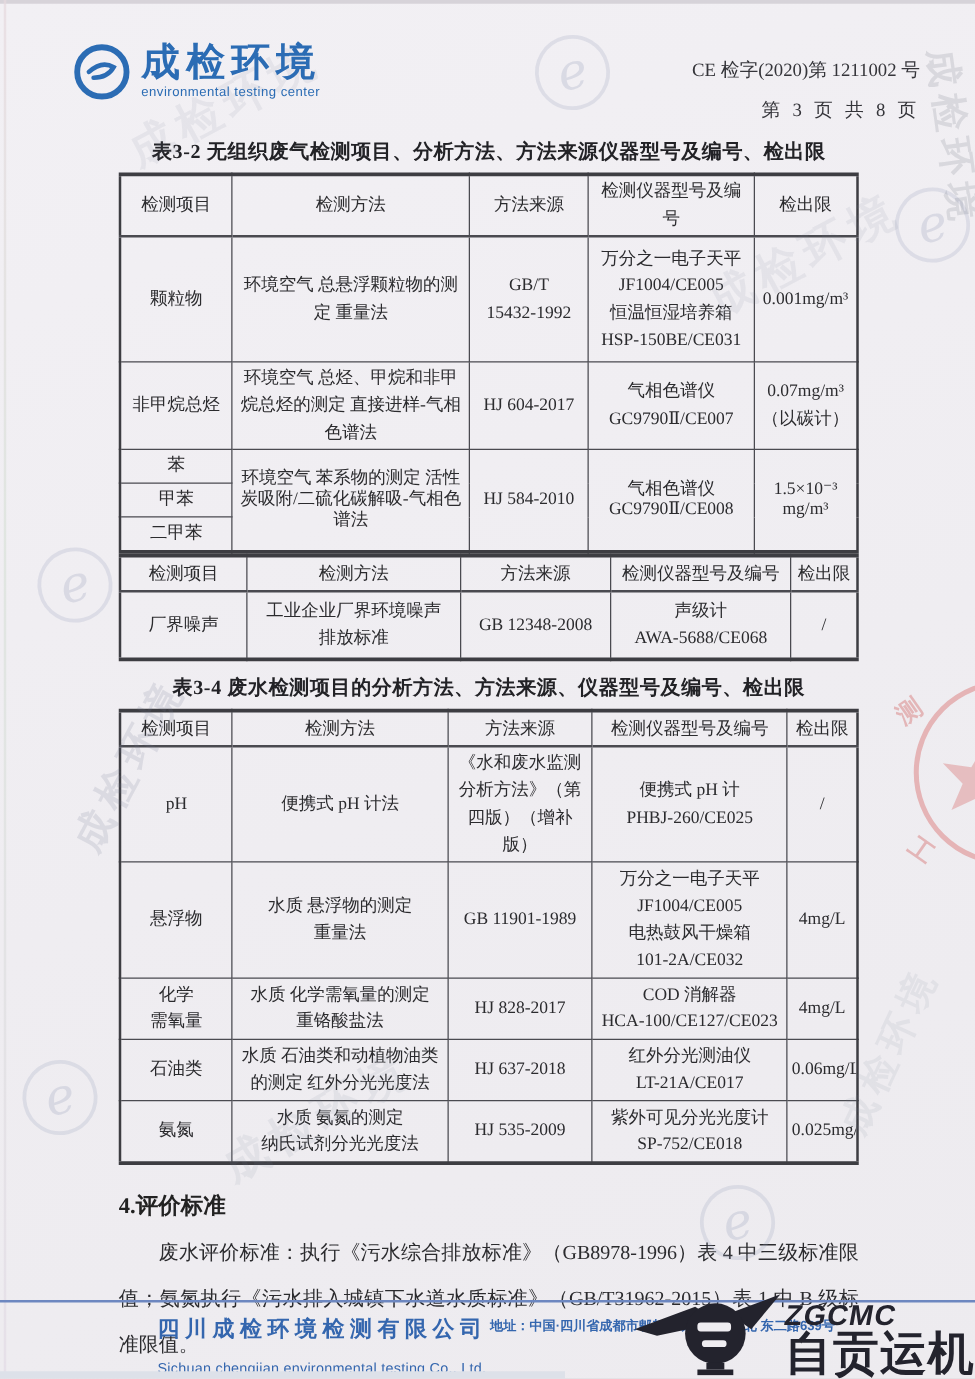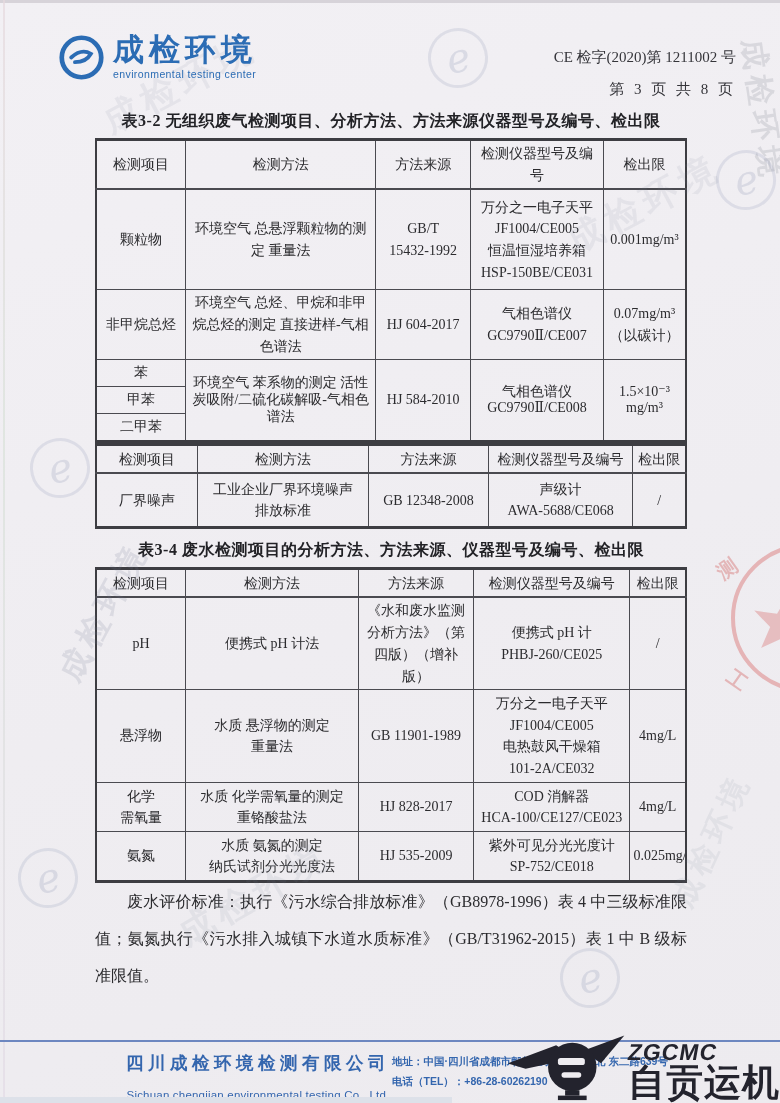--- a/index.html
+++ b/index.html
@@ -92,21 +92,21 @@
   
   .sec-heading{font-weight:bold;font-size:18px;margin:20px 0 8px 0;color:#222;}
   .para{font-size:16px;line-height:37px;text-indent:2em;text-align:justify;margin:0;color:#2b2b2e;}
 
   
   .footer{
     position:absolute;left:0;right:0;top:1040px;height:63px;
     border-top:2px solid #6d87c0;
     font-family:"Liberation Sans","DejaVu Sans",sans-serif;
   }
-  .f-company{position:absolute;left:126px;top:9px;color:#3466ae;text-align:center;}
+  .f-company{position:absolute;left:126px;top:9px;color:#3466ae;}
   .f-company .cn{font-weight:bold;font-size:17.5px;letter-spacing:4.5px;}
   .f-company .en{font-size:11.5px;margin-top:14px;letter-spacing:.2px;}
   .f-contact{position:absolute;left:392px;top:10px;color:#3466ae;
     font-size:10.5px;line-height:1.9;font-weight:bold;}
 
   
   .seal{position:absolute;left:693px;top:538px;pointer-events:none;}
 
   
   .brand{
@@ -289,51 +289,60 @@
         <tr class="rcod">
           <td>化学
 需氧量</td>
           <td>水质 化学需氧量的测定
 重铬酸盐法</td>
           <td>HJ 828-2017</td>
           <td>COD 消解器
 HCA-100/CE127/CE023</td>
           <td>4mg/L</td>
         </tr>
+        <tr class="roil">
+          <td>石油类</td>
+          <td>水质 石油类和动植物油类
+的测定 红外分光光度法</td>
+          <td>HJ 637-2018</td>
+          <td>红外分光测油仪
+LT-21A/CE017</td>
+          <td>0.06mg/L</td>
+        </tr>
         <tr class="rnh">
           <td>氨氮</td>
           <td>水质 氨氮的测定
 纳氏试剂分光光度法</td>
           <td>HJ 535-2009</td>
           <td>紫外可见分光光度计
 SP-752/CE018</td>
           <td>0.025mg/L</td>
         </tr>
       </tbody>
     </table>
 
+    <div class="sec-heading">4.评价标准</div>
     <p class="para">废水评价标准：执行《污水综合排放标准》（GB8978-1996）表 4 中三级标准限值；氨氮执行《污水排入城镇下水道水质标准》（GB/T31962-2015）表 1 中 B 级标准限值。</p>
 
   </div>
 
   <svg class="seal" width="160" height="165" viewBox="0 0 160 165">
     <circle cx="112" cy="80" r="72" fill="none" stroke="#dc7b7b" stroke-width="4" opacity="0.5"></circle>
     <polygon points="92,55 101,77 124,77 106,91 112,113 92,100 72,113 78,91 60,77 83,77" fill="#dc8585" opacity="0.45" transform="rotate(8 92 84)"></polygon>
     <text x="30" y="42" font-size="20" fill="#d98080" opacity="0.5" transform="rotate(-35 30 42)" font-family="'Liberation Sans',sans-serif" font-weight="bold">测</text>
     <text x="32" y="142" font-size="20" fill="#d98080" opacity="0.5" transform="rotate(35 32 142)" font-family="'Liberation Sans',sans-serif" font-weight="bold">工</text>
   </svg>
 
   <div class="footer">
     <div class="f-company">
       <div class="cn">四川成检环境检测有限公司</div>
       <div class="en">Sichuan chengjian environmental testing Co., Ltd.</div>
     </div>
     <div class="f-contact">
       <div>地址：中国·四川省成都市郫都区现代工业港北 东二路639号</div>
-      <div>电话（TEL）：+86-28-60262190</div>
     </div>
   </div>
 
   <div class="brand">
     <svg class="brand-logo" width="120" height="70" viewBox="0 0 130 78">
       <polygon points="0,36 54,16 76,30 20,42" fill="#23232d"></polygon>
       <polygon points="84,22 130,5 104,36" fill="#23232d"></polygon>
       <circle cx="72" cy="40" r="27" fill="#23232d"></circle>
       <rect x="56" y="30" width="30" height="8" rx="3" fill="#efedf1"></rect>
       <rect x="60" y="46" width="22" height="6" rx="3" fill="#efedf1"></rect>

